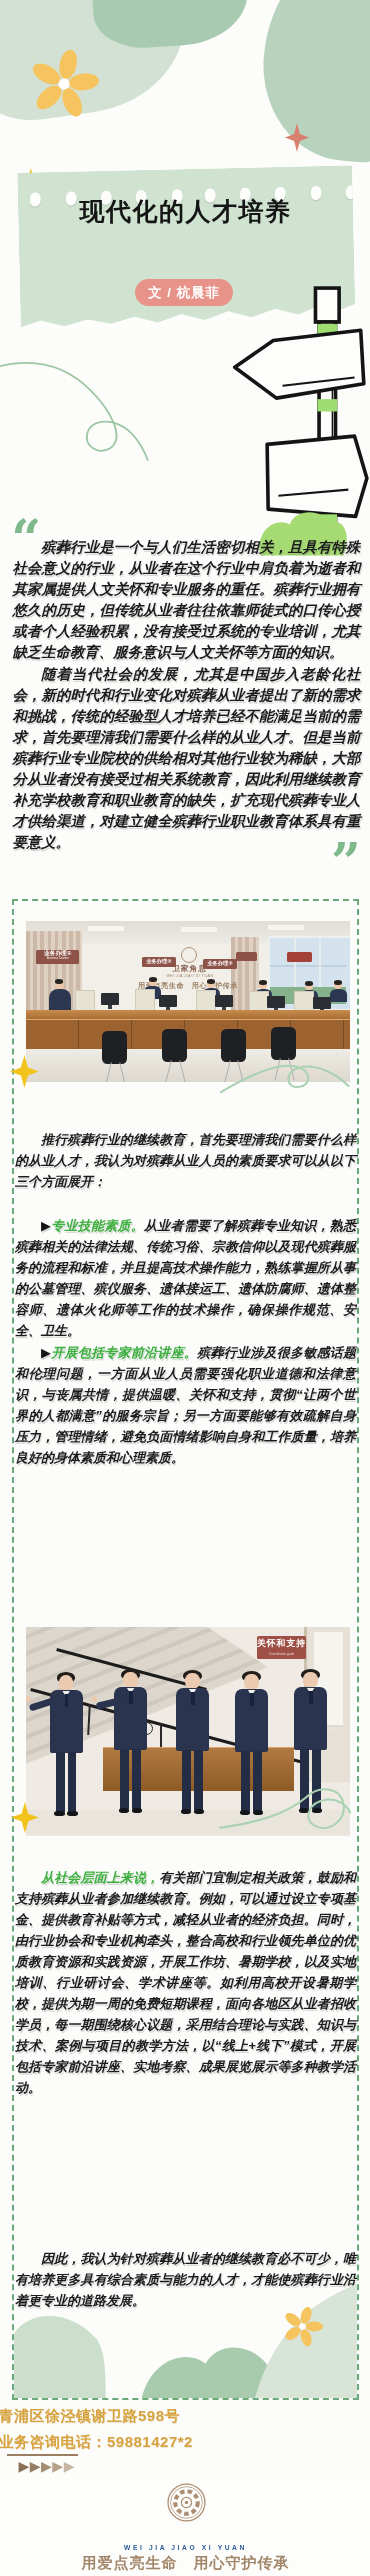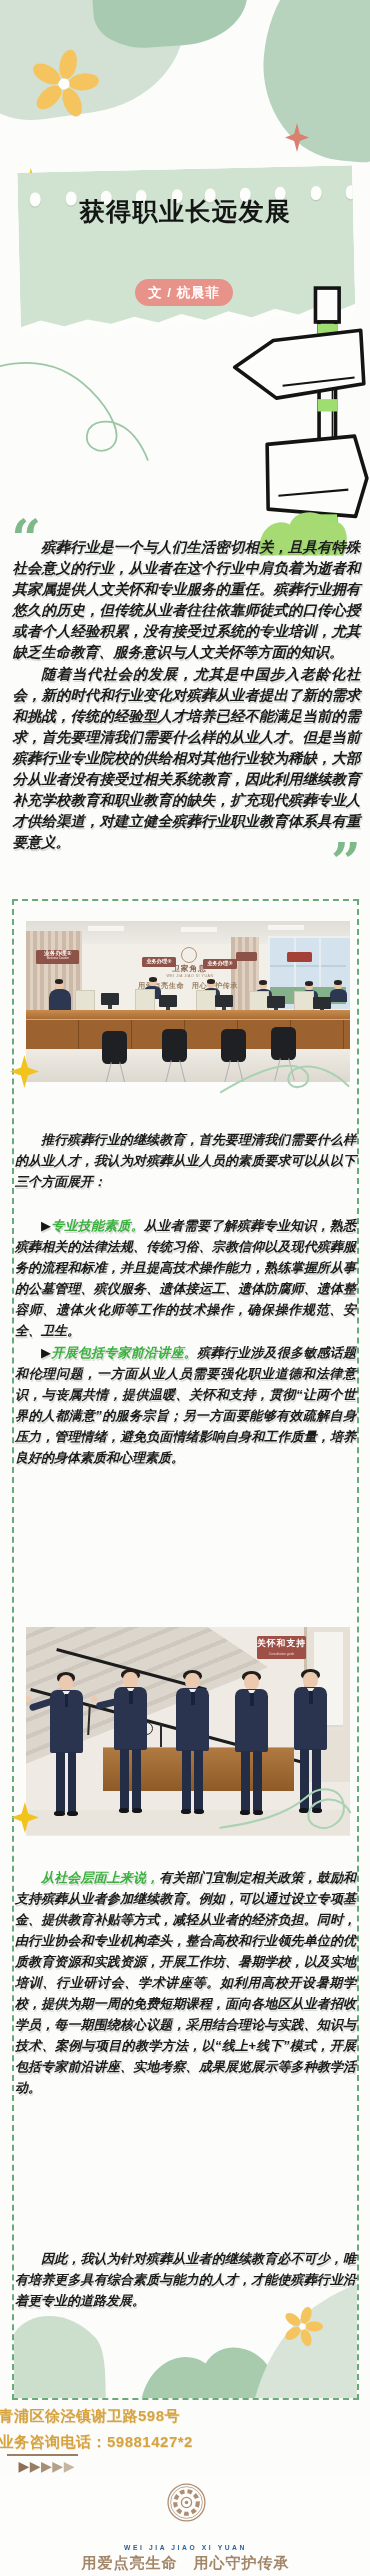--- a/index.html
+++ b/index.html
@@ -98,21 +98,21 @@
       <div class="hole" style="left:154px"></div>
         <div class="hole" style="left:187px"></div>
       <div class="hole" style="left:222px"></div>
         <div class="hole" style="left:257px"></div>
       <div class="hole" style="left:293px"></div>
         <div class="hole" style="left:328px"></div>
     </div>
   </div>
 
   <div class="abs title">
-    <div>获得职业长远发展</div>
+    <div>现代化的人才培养</div>
   </div>
 
   <div class="abs pill">
     <span>文 / 杭晨菲</span>
   </div>
 
   <svg class="abs" style="left:226px;top:281px" width="145" height="281" viewBox="438 545 282 545">
     <rect x="612" y="558" width="46" height="66" fill="#fdfdfc" stroke="#141414" stroke-width="7"></rect>
     <rect x="619" y="624" width="32" height="438" fill="#fdfdfc" stroke="#141414" stroke-width="7"></rect>
     <line x1="645" y1="640" x2="645" y2="1048" stroke="#141414" stroke-width="3"></line>

